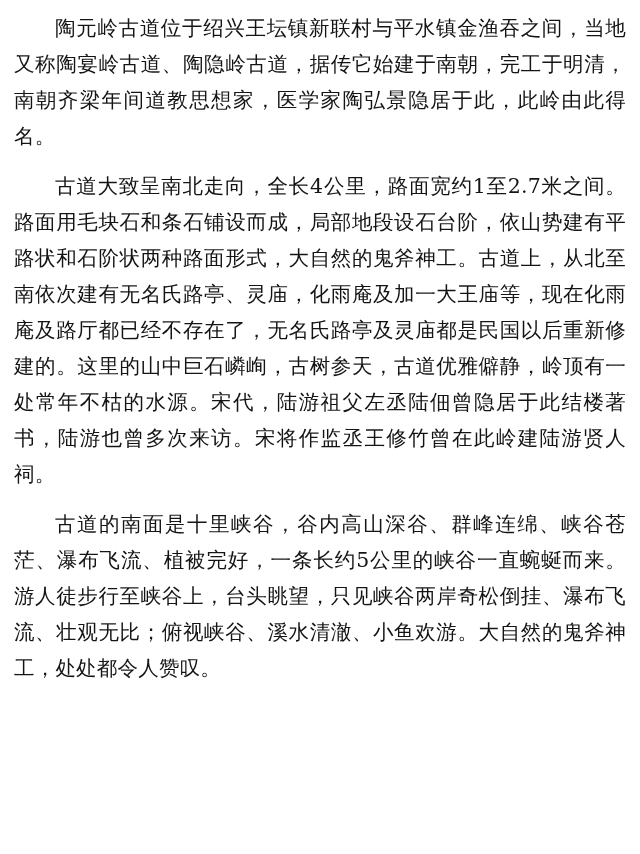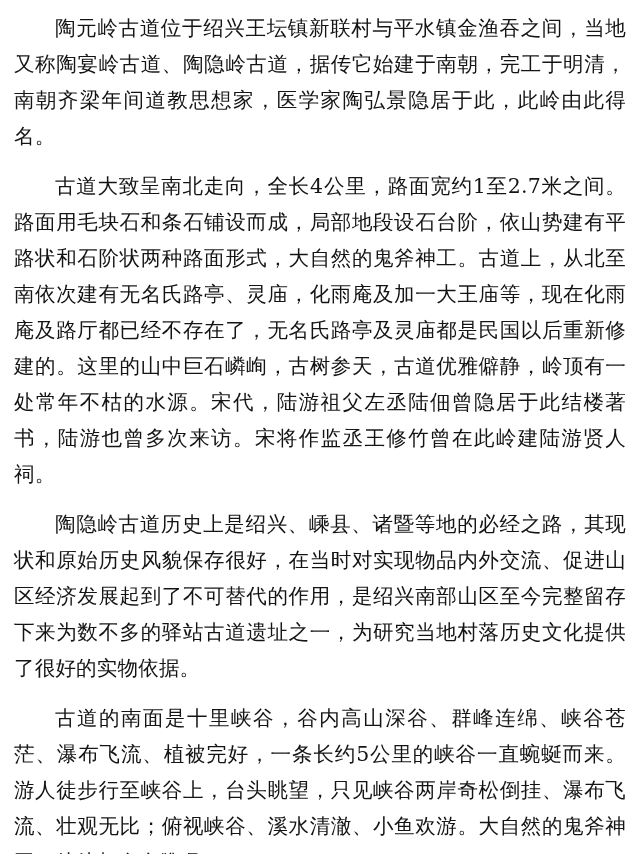--- a/index.html
+++ b/index.html
@@ -34,15 +34,14 @@
   .para:last-child {
     margin-bottom: 16px;
   }
 </style>
 </head>
 <body>
 
 <div class="page">
   <p class="para">陶元岭古道位于绍兴王坛镇新联村与平水镇金渔吞之间，当地又称陶宴岭古道、陶隐岭古道，据传它始建于南朝，完工于明清，南朝齐梁年间道教思想家，医学家陶弘景隐居于此，此岭由此得名。</p>
   <p class="para">古道大致呈南北走向，全长4公里，路面宽约1至2.7米之间。路面用毛块石和条石铺设而成，局部地段设石台阶，依山势建有平路状和石阶状两种路面形式，大自然的鬼斧神工。古道上，从北至南依次建有无名氏路亭、灵庙，化雨庵及加一大王庙等，现在化雨庵及路厅都已经不存在了，无名氏路亭及灵庙都是民国以后重新修建的。这里的山中巨石嶙峋，古树参天，古道优雅僻静，岭顶有一处常年不枯的水源。宋代，陆游祖父左丞陆佃曾隐居于此结楼著书，陆游也曾多次来访。宋将作监丞王修竹曾在此岭建陆游贤人祠。</p>
-  <p class="para">陶隐岭古道历史上是绍兴、嵊县、诸暨等地的必经之路，其现状和原始历史风貌保存很好，在当时对实现物品内外交流、促进山区经济发展起到了不可替代的作用，是绍兴南部山区至今完整留存下来为数不多的驿站古道遗址之一，为研究当地村落历史文化提供了很好的实物依据。</p>
   <p class="para">古道的南面是十里峡谷，谷内高山深谷、群峰连绵、峡谷苍茫、瀑布飞流、植被完好，一条长约5公里的峡谷一直蜿蜒而来。游人徒步行至峡谷上，台头眺望，只见峡谷两岸奇松倒挂、瀑布飞流、壮观无比；俯视峡谷、溪水清澈、小鱼欢游。大自然的鬼斧神工，处处都令人赞叹。</p>
 </div>
 
 </body></html>

